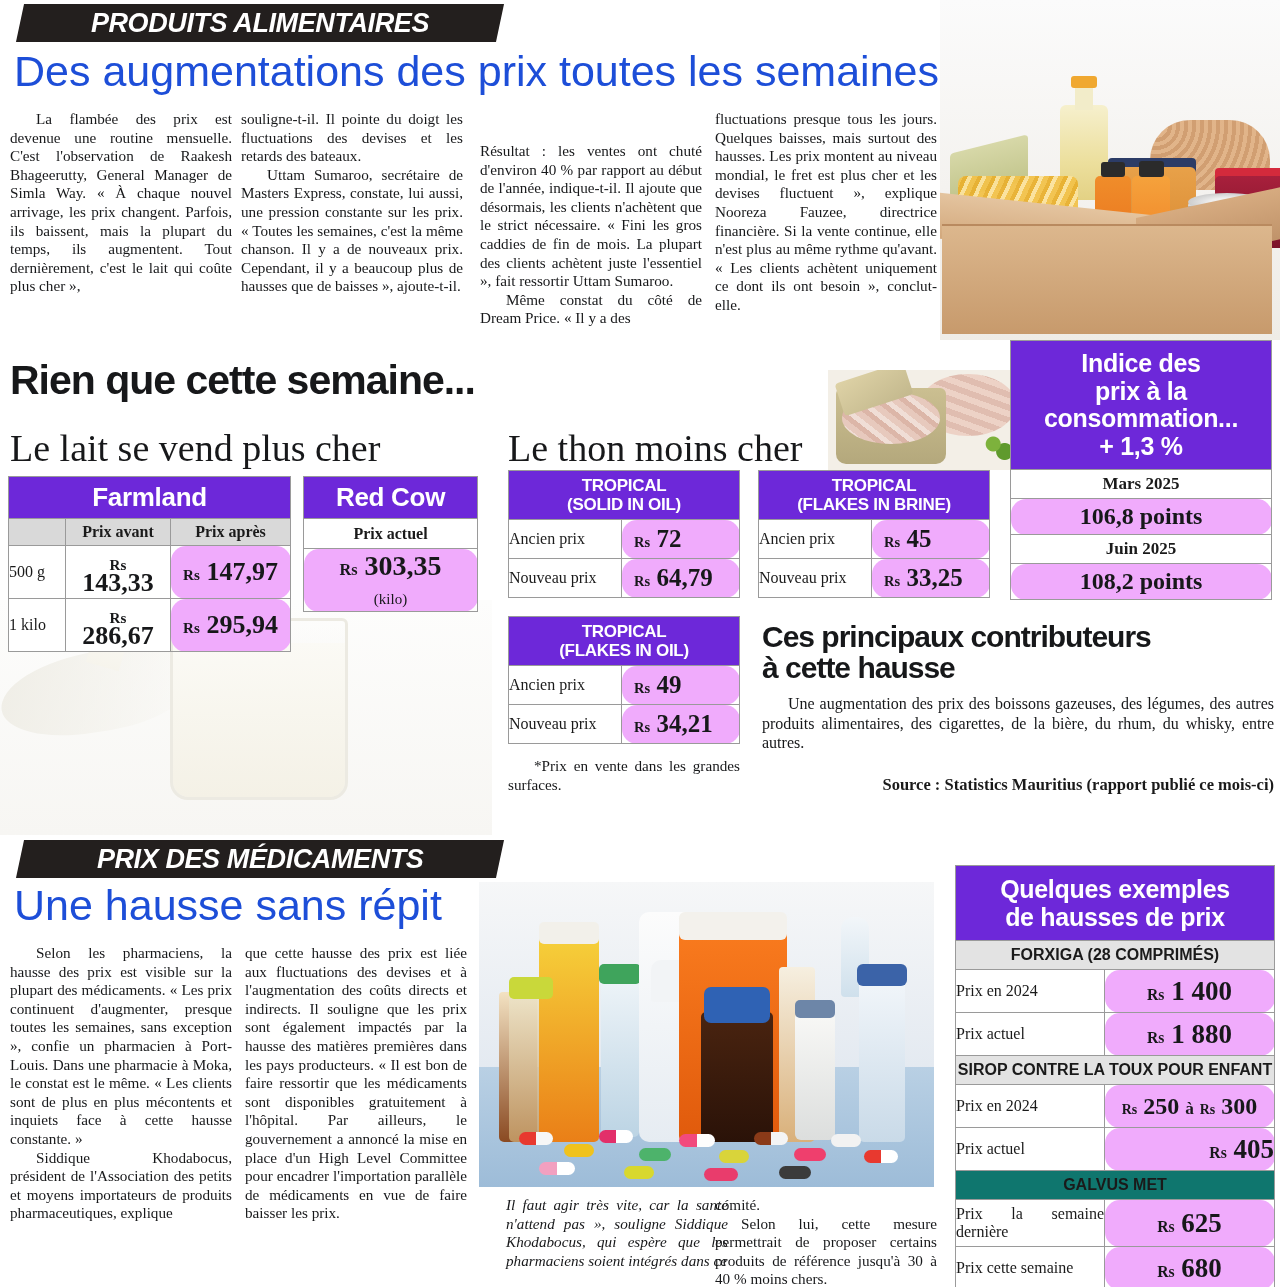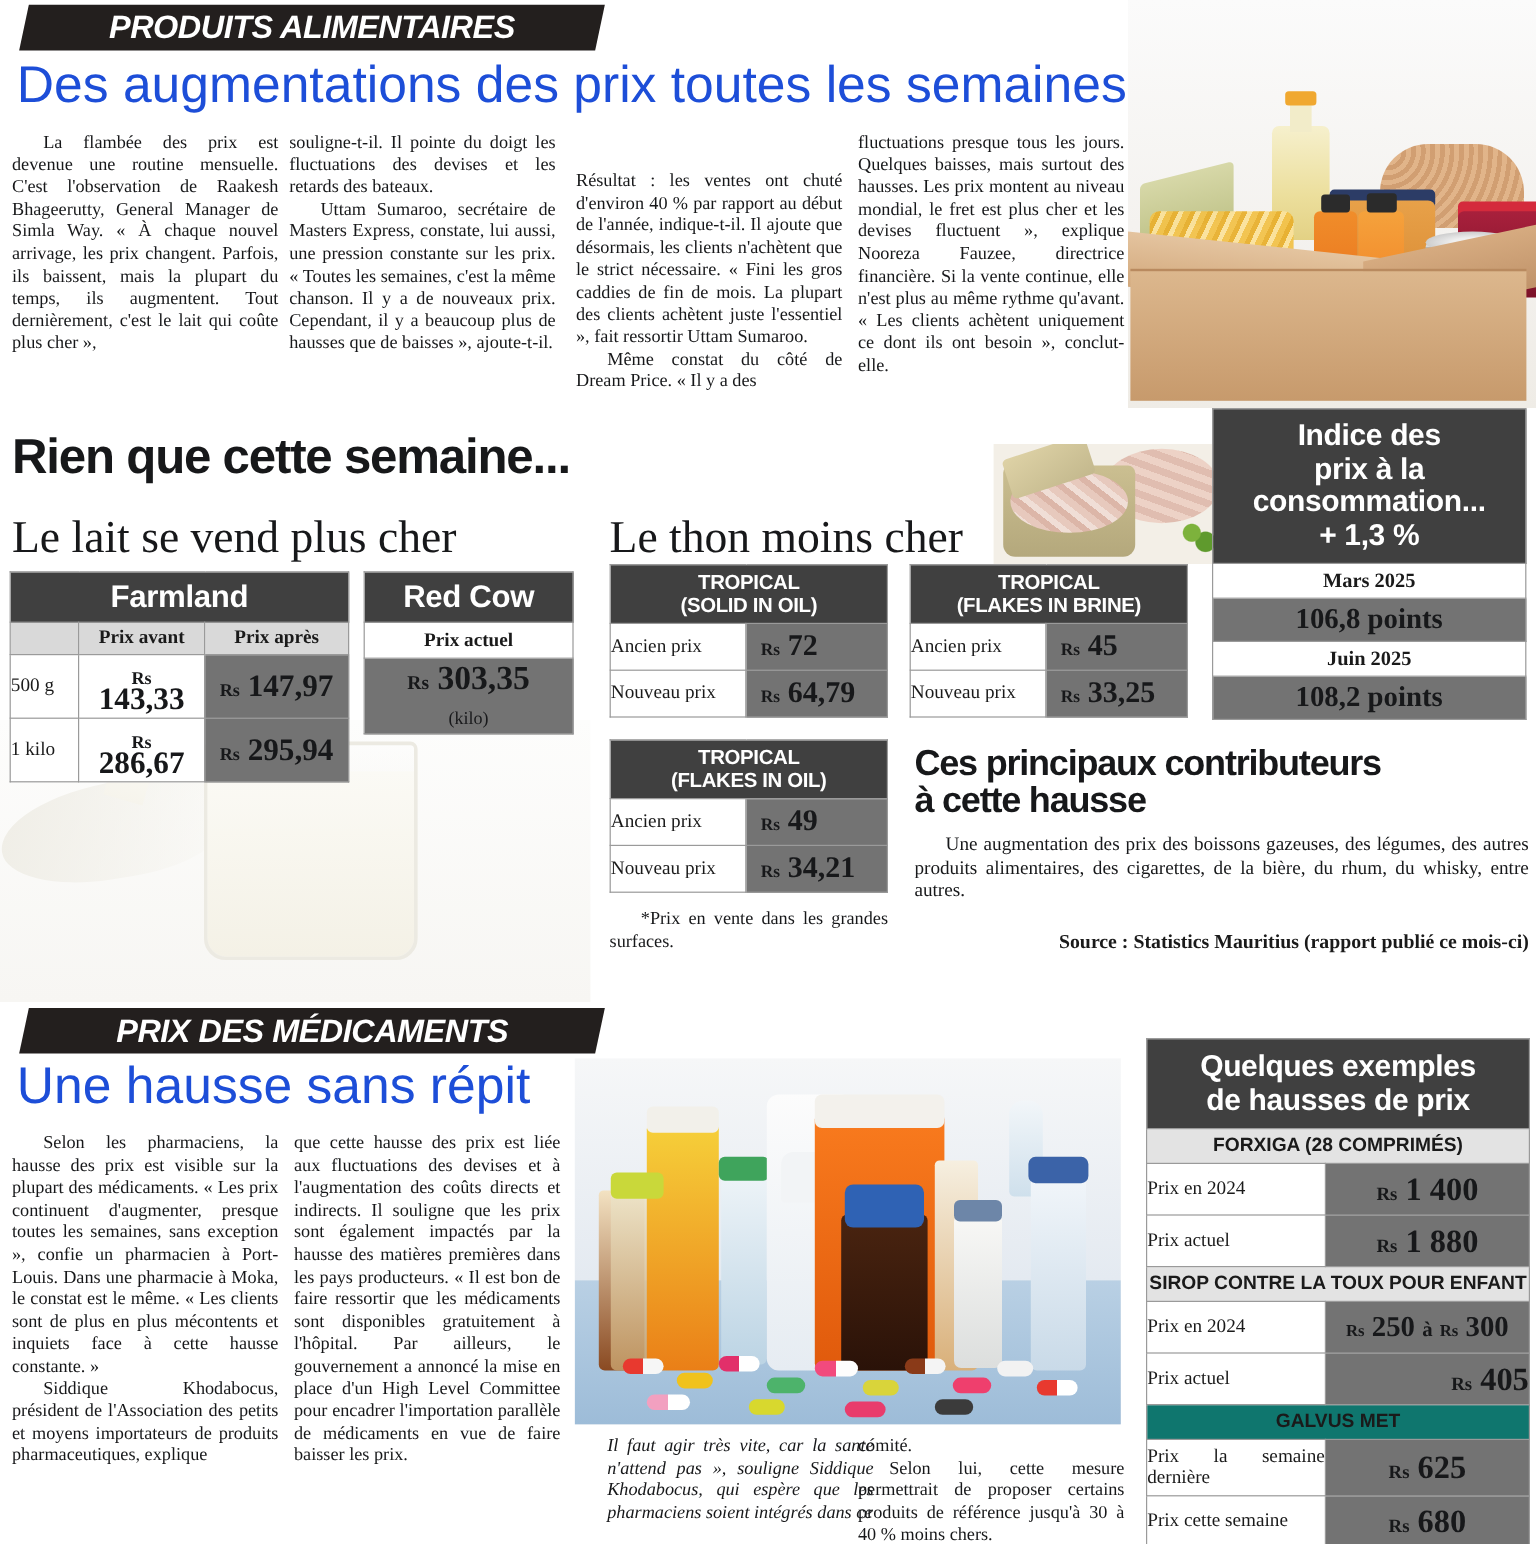--- a/index.html
+++ b/index.html
@@ -64,33 +64,33 @@
     color:#17181a;
     hyphens:none;
   }
   .col p{margin:0;text-indent:26px;}
   .col p.noind{text-indent:0;}
 
   
   .tbl{position:absolute;border-collapse:collapse;}
   .tbl td,.tbl th{border:1px solid #9a9a9a;padding:0;}
   .thead-grey{
-    background:#404040;color:#fff;
+    background:#6d28d9;color:#fff;
     font-family:"Liberation Sans", sans-serif;
     font-weight:bold;text-align:center;
     letter-spacing:-0.3px;
   }
   .sub-grey{
     background:#d9d9d9;
     font-family:"Liberation Serif", serif;
     font-weight:bold;text-align:center;
     font-size:16px;
   }
   .cell-white{background:#ffffff;}
-  .cell-grey{background:#737373;}
+  .cell-grey{background:#f0abfc;border-radius:15px;}
   .lbl{
     font-family:"Liberation Serif", serif;
     font-size:16px;padding:4px 7px;
   }
   .price{
     font-family:"Liberation Serif", serif;
     font-weight:bold;text-align:center;
     color:#17181a;
   }
   .rs{font-size:0.58em;font-weight:bold;letter-spacing:0;}

